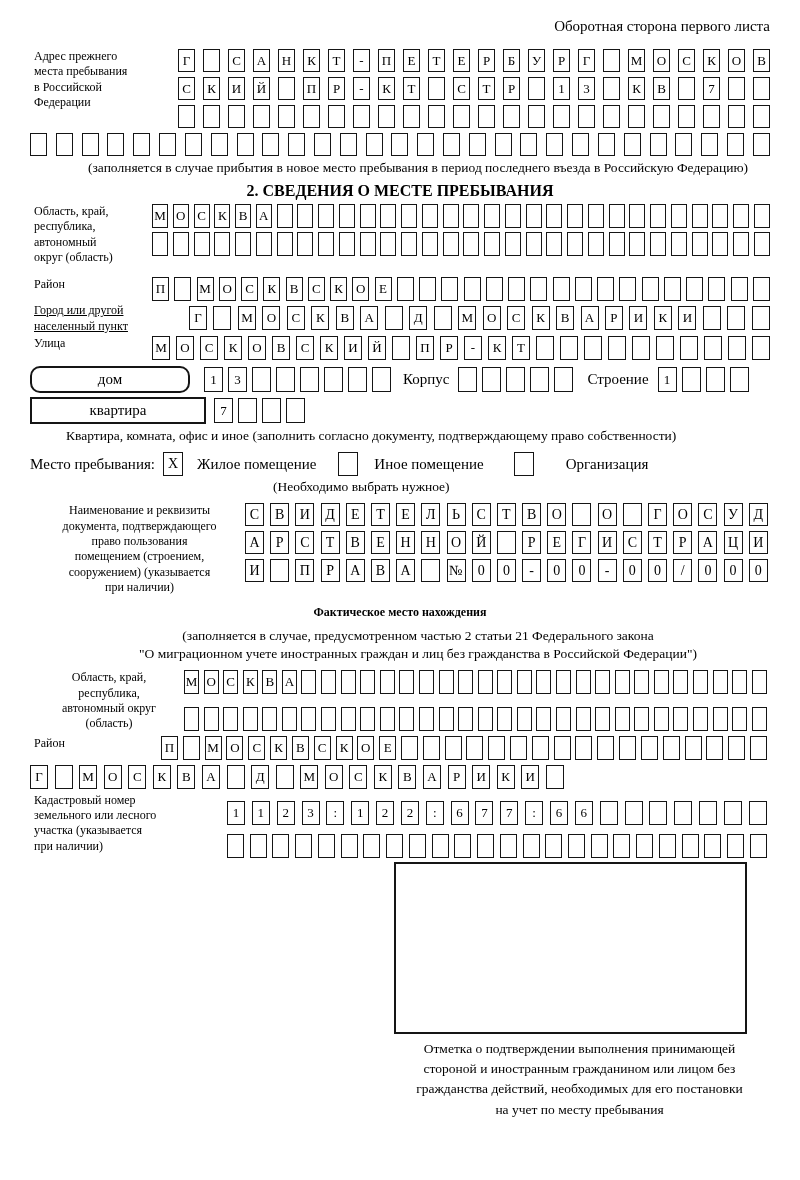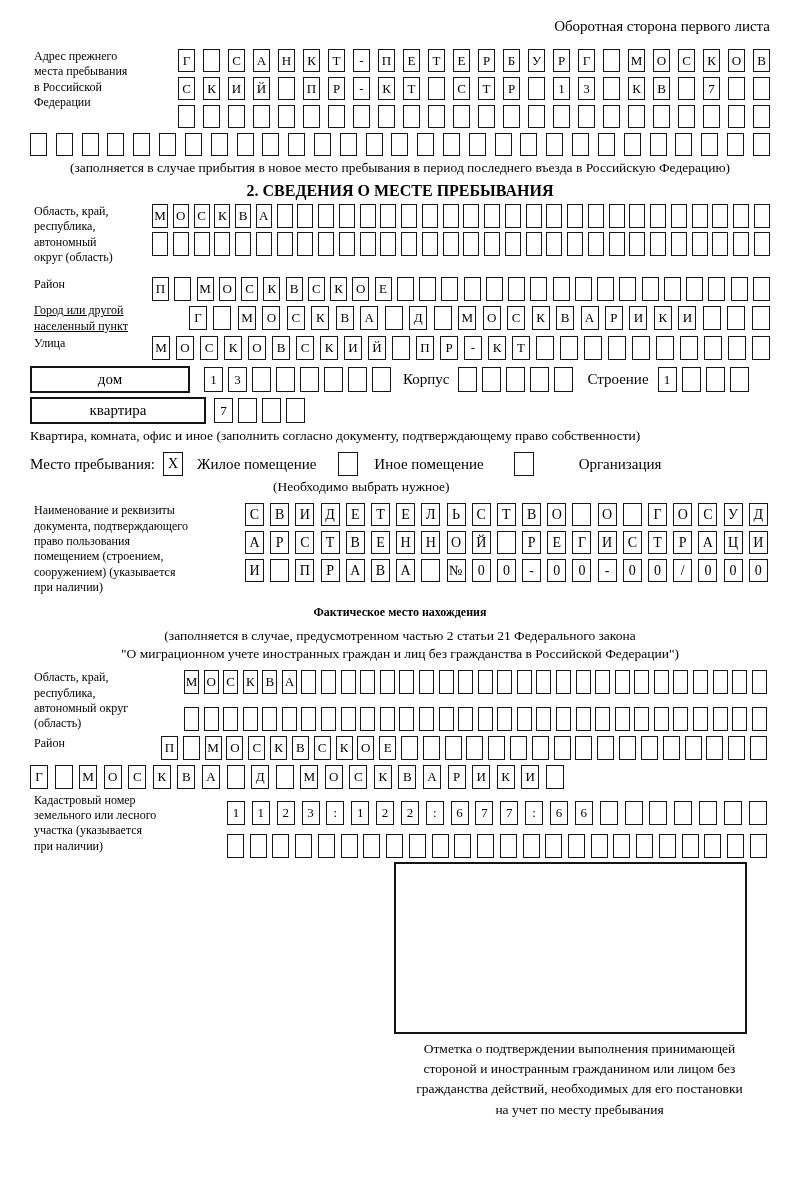--- a/index.html
+++ b/index.html
@@ -23,31 +23,31 @@
   .c-street{width:618px;} .c-street .cell{width:18px;height:24px;}
   .c-doc{width:523px;margin-bottom:5px;} .c-doc .cell{width:19px;height:23px;font-size:14px;}
   .c-freg{width:583px;} .c-freg .cell{width:15px;height:24px;}
   .c-fdist{width:606px;} .c-fdist .cell{width:17px;height:24px;}
   .c-fcity{width:534px;} .c-fcity .cell{width:18px;height:24px;}
   .c-cad1{width:540px;margin-bottom:9px;} .c-cad1 .cell{width:18px;height:24px;}
   .c-cad2{width:540px;} .c-cad2 .cell{width:17px;height:24px;}
   .inline-cells{display:flex;gap:5px;} .inline-cells .cell{width:19px;height:25px;}
   .widebox{box-sizing:border-box;border:2px solid #151515;height:27px;display:flex;
            align-items:center;justify-content:center;font-size:15px;}
-  .note{font-size:13.5px;}
+  .note{font-size:13.5px;margin-left:36px;}
   .center{text-align:center;}
   .sect-title{font-weight:bold;font-size:16px;text-align:center;}
   .inl-label{font-size:15px;line-height:27px;}
   .checkbox{box-sizing:border-box;border:1.7px solid #151515;width:20px;height:24px;
             display:inline-flex;align-items:center;justify-content:center;font-size:14px;}
   .place-row{display:flex;align-items:center;gap:0;font-size:15px;}
   .stamp-box{box-sizing:border-box;margin-left:364px;width:353px;height:172px;border:2px solid #151515;}
   .stamp-note{margin-left:312px;width:475px;text-align:center;font-size:13.5px;
               line-height:1.5;white-space:pre-line;margin-top:5px;}
-  .mt2{margin-top:2px;}.mt4{margin-top:4px;}.mt6{margin-top:6px;}.mt8{margin-top:8px;}
+  .mt2{margin-top:2px;}.mt4{margin-top:4px;}.mt6{margin-top:6px;}.mt8{margin-top:8px;text-align:center;}
   .mt10{margin-top:10px;}.mt12{margin-top:12px;}.mt14{margin-top:14px;}
   .gap4{margin-bottom:4px;}
 </style>
 </head>
 <body>
 
 <div class="page">
 
   <div class="hdr">Оборотная сторона первого листа</div>
 
@@ -336,21 +336,21 @@
         <span class="cell"></span>
         <span class="cell"></span>
         <span class="cell"></span>
         <span class="cell"></span>
         <span class="cell"></span>
         <span class="cell"></span>
       </div>
   </div>
 
   <div class="row mt6" style="align-items:center;">
-    <div class="widebox" style="width:160px;">дом</div>
+    <div class="widebox" style="width:160px;border-radius:10px;">дом</div>
     <div class="inline-cells" style="margin-left:14px;">
         <span class="cell">1</span>
         <span class="cell">3</span>
         <span class="cell"></span>
         <span class="cell"></span>
         <span class="cell"></span>
         <span class="cell"></span>
         <span class="cell"></span>
         <span class="cell"></span>
       </div>
@@ -382,21 +382,21 @@
   </div>
   <div class="note mt4">Квартира, комната, офис и иное (заполнить согласно документу, подтверждающему право собственности)</div>
 
   <div class="place-row mt8">
     <span>Место пребывания:</span>
     <span class="checkbox" style="margin-left:8px;">X</span>
     <span style="margin-left:14px;">Жилое помещение</span>
     <span class="checkbox" style="margin-left:22px;"></span>
     <span style="margin-left:16px;">Иное помещение</span>
     <span class="checkbox" style="margin-left:30px;"></span>
-    <span style="margin-left:45px;">Организация</span>
+    <span style="margin-left:32px;">Организация</span>
   </div>
   <div class="note" style="margin-left:243px;margin-top:3px;">(Необходимо выбрать нужное)</div>
 
   <div class="row mt8">
     <div class="label lw215">Наименование и реквизиты
 документа, подтверждающего
 право пользования
 помещением (строением,
 сооружением) (указывается
 при наличии)</div>

